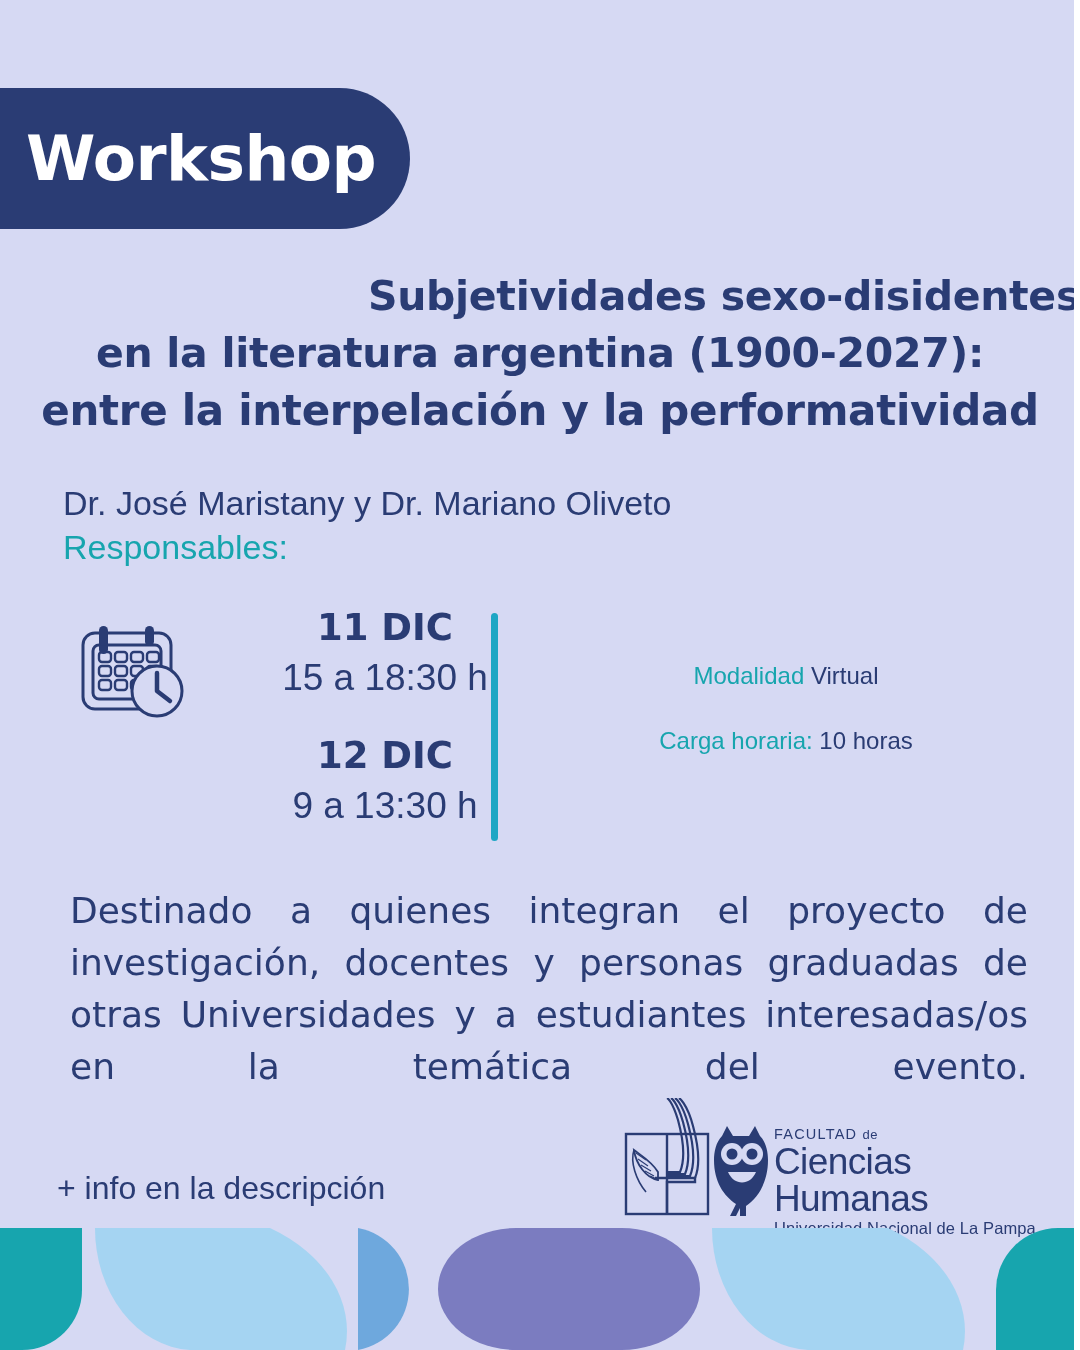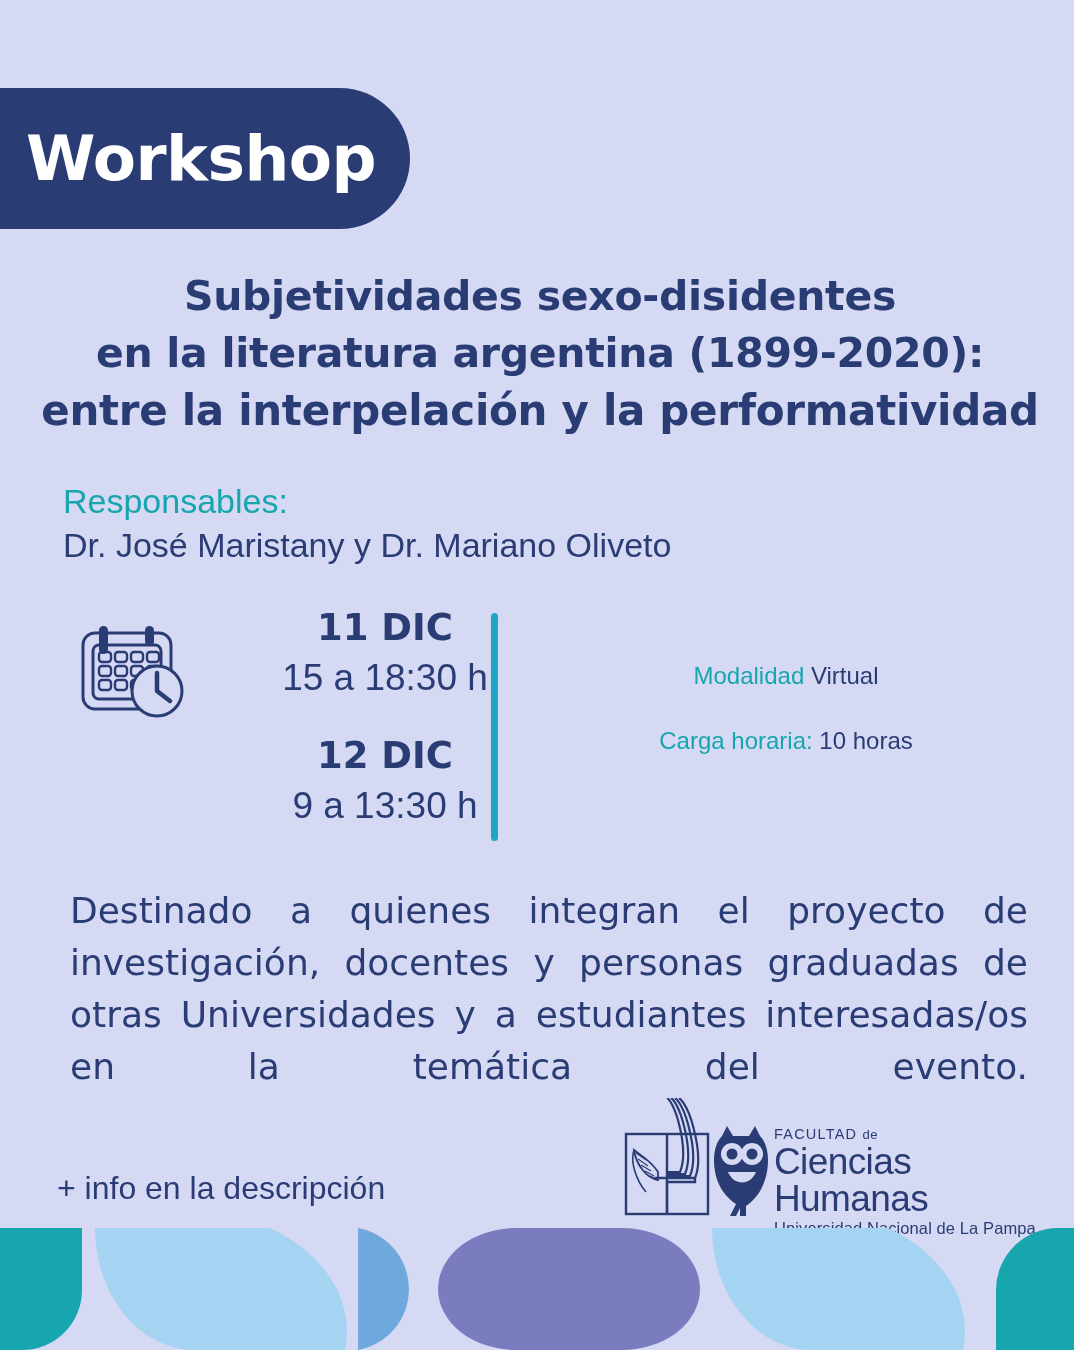--- a/index.html
+++ b/index.html
@@ -49,21 +49,21 @@
     width: 1080px;
     text-align: center;
     color: #2a3c74;
     font-weight: 700;
     font-size: 41px;
     line-height: 57px;
     letter-spacing: -0.3px;
     font-family: "DejaVu Sans", sans-serif;
   }
   #main-title .tline { display: block; white-space: nowrap; }
-  #main-title .tline.l1 { font-size: 41px; }
+  #main-title .tline.l1 { font-size: 41px; text-align: right; }
   #main-title .tline.l2 { font-size: 41px; }
   #main-title .tline.l3 { font-size: 42px; }
 
   
   #responsables-block {
     position: absolute;
     left: 63px;
     top: 480px;
   }
   #responsables-label {
@@ -216,27 +216,27 @@
 <body>
 
 <div id="poster">
 
   <div id="workshop-badge">
     <span class="badge-text">Workshop</span>
   </div>
 
   <div id="main-title">
     <span class="tline l1">Subjetividades sexo-disidentes</span>
-    <span class="tline l2">en la literatura argentina (1899-2020):</span>
+    <span class="tline l2">en la literatura argentina (1900-2027):</span>
     <span class="tline l3">entre la interpelación y la performatividad</span>
   </div>
 
   <div id="responsables-block">
+    <div id="responsables-names">Dr. José Maristany y Dr. Mariano Oliveto</div>
     <div id="responsables-label">Responsables:</div>
-    <div id="responsables-names">Dr. José Maristany y Dr. Mariano Oliveto</div>
   </div>
 
   <div id="schedule-row">
 
     <div id="calendar-icon">
       <svg viewBox="0 0 120 100" width="120" height="100" fill="none" stroke="#2a3c74" stroke-width="3">
         <rect x="8" y="12" width="88" height="76" rx="12" ry="12"></rect>
         <rect x="18" y="24" width="68" height="54" rx="6" ry="6"></rect>
         <rect x="24" y="13" width="9" height="20" rx="4.5" ry="4.5" fill="#2a3c74" stroke="none"></rect>
         <rect x="24" y="5" width="9" height="20" rx="4.5" ry="4.5" fill="#2a3c74" stroke="none"></rect>

